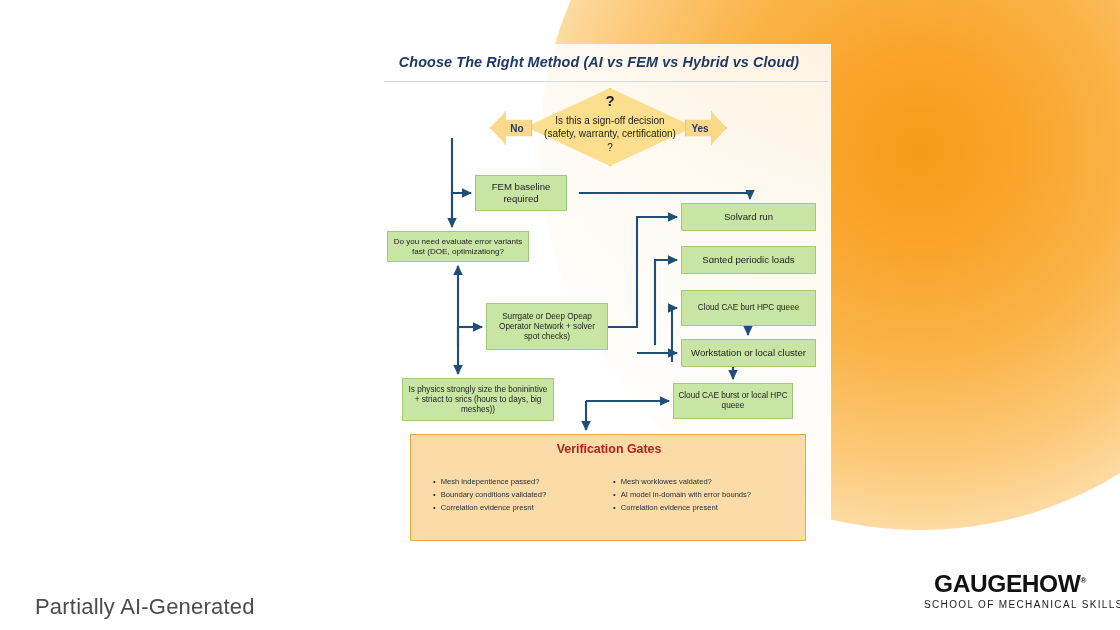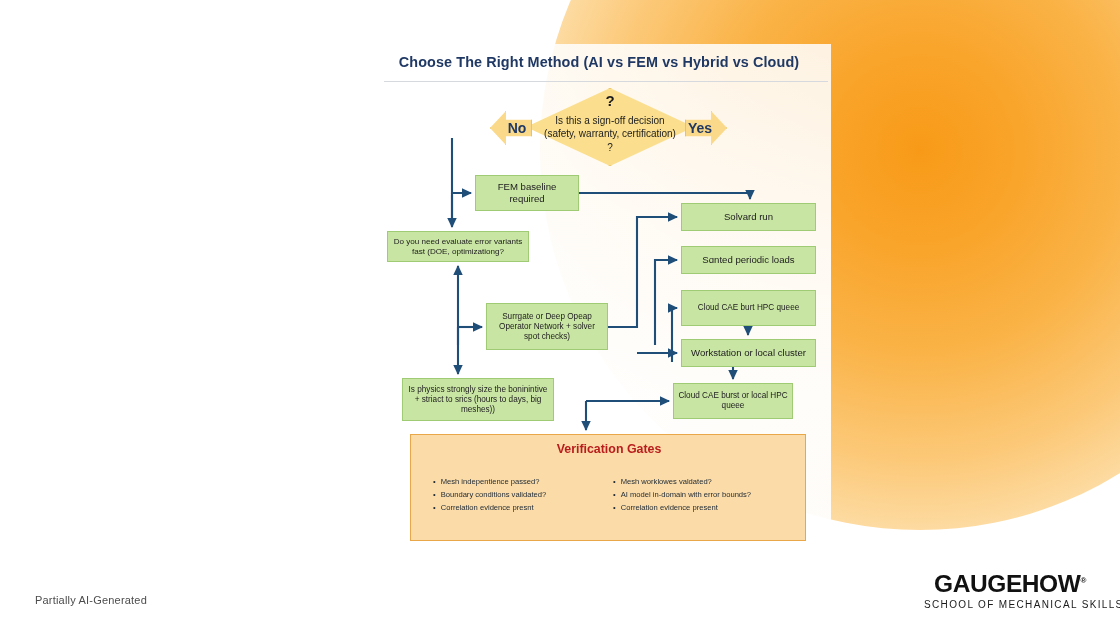--- a/index.html
+++ b/index.html
@@ -88,20 +88,21 @@
     position: absolute;
     left: 0;
     top: 10px;
     width: 464px;
     text-align: center;
     font-size: 14.4px;
     font-weight: bold;
     color: #1f3864;
     letter-spacing: 0.1px;
     white-space: nowrap;
+    font-style: italic;
   }
   #title-rule {
     position: absolute;
     left: 17px;
     top: 37px;
     width: 444px;
     height: 1px;
     background: #d6d9de;
   }
 
@@ -174,41 +175,41 @@
 
   .side-arrow {
     position: absolute;
     width: 42px;
     height: 34px;
     background: #fbd98a;
     border: 1px solid #e8c460;
     display: flex;
     align-items: center;
     justify-content: center;
-    font-size: 14px;
+    font-size: 10px;
     font-weight: bold;
     color: #1f3864;
   }
   #arrow-no {
     left: 490px;
     top: 111px;
     clip-path: polygon(0% 50%, 38% 0%, 38% 26%, 100% 26%, 100% 74%, 38% 74%, 38% 100%);
     padding-left: 12px;
     box-sizing: border-box;
   }
   #arrow-yes {
     left: 685px;
     top: 111px;
     clip-path: polygon(100% 50%, 62% 0%, 62% 26%, 0% 26%, 0% 74%, 62% 74%, 62% 100%);
     padding-right: 12px;
     box-sizing: border-box;
   }
 
   
-  #n-fem       { left: 475px; top: 175px;  width: 104px; height: 36px; }
+  #n-fem       { left: 475px; top: 175px;  width: 92px; height: 36px; }
   #n-variants  { left: 387px; top: 231px;  width: 142px; height: 31px; font-size: 8.1px; }
   #n-surrogate { left: 486px; top: 303px;  width: 122px; height: 47px; }
   #n-physics   { left: 402px; top: 378px;  width: 152px; height: 43px; }
   #n-solvard   { left: 681px; top: 203px;  width: 135px; height: 28px; }
   #n-periodic  { left: 681px; top: 246px;  width: 135px; height: 28px; }
   #n-cloudhpc  { left: 681px; top: 290px;  width: 135px; height: 36px; }
   #n-worksta   { left: 681px; top: 339px;  width: 135px; height: 28px; }
   #n-cloudburst{ left: 673px; top: 383px;  width: 120px; height: 36px; }
 
   
@@ -246,21 +247,21 @@
     content: "\2022";
     margin-right: 5px;
     color: #1c2733;
   }
 
   
   #ai-note {
     position: absolute;
     left: 35px;
     top: 594px;
-    font-size: 11px;
+    font-size: 22px;
     color: #4c4c4c;
     letter-spacing: 0.2px;
   }
   #logo {
     position: absolute;
     right: 24px;
     top: 572px;
     width: 172px;
     text-align: center;
   }

